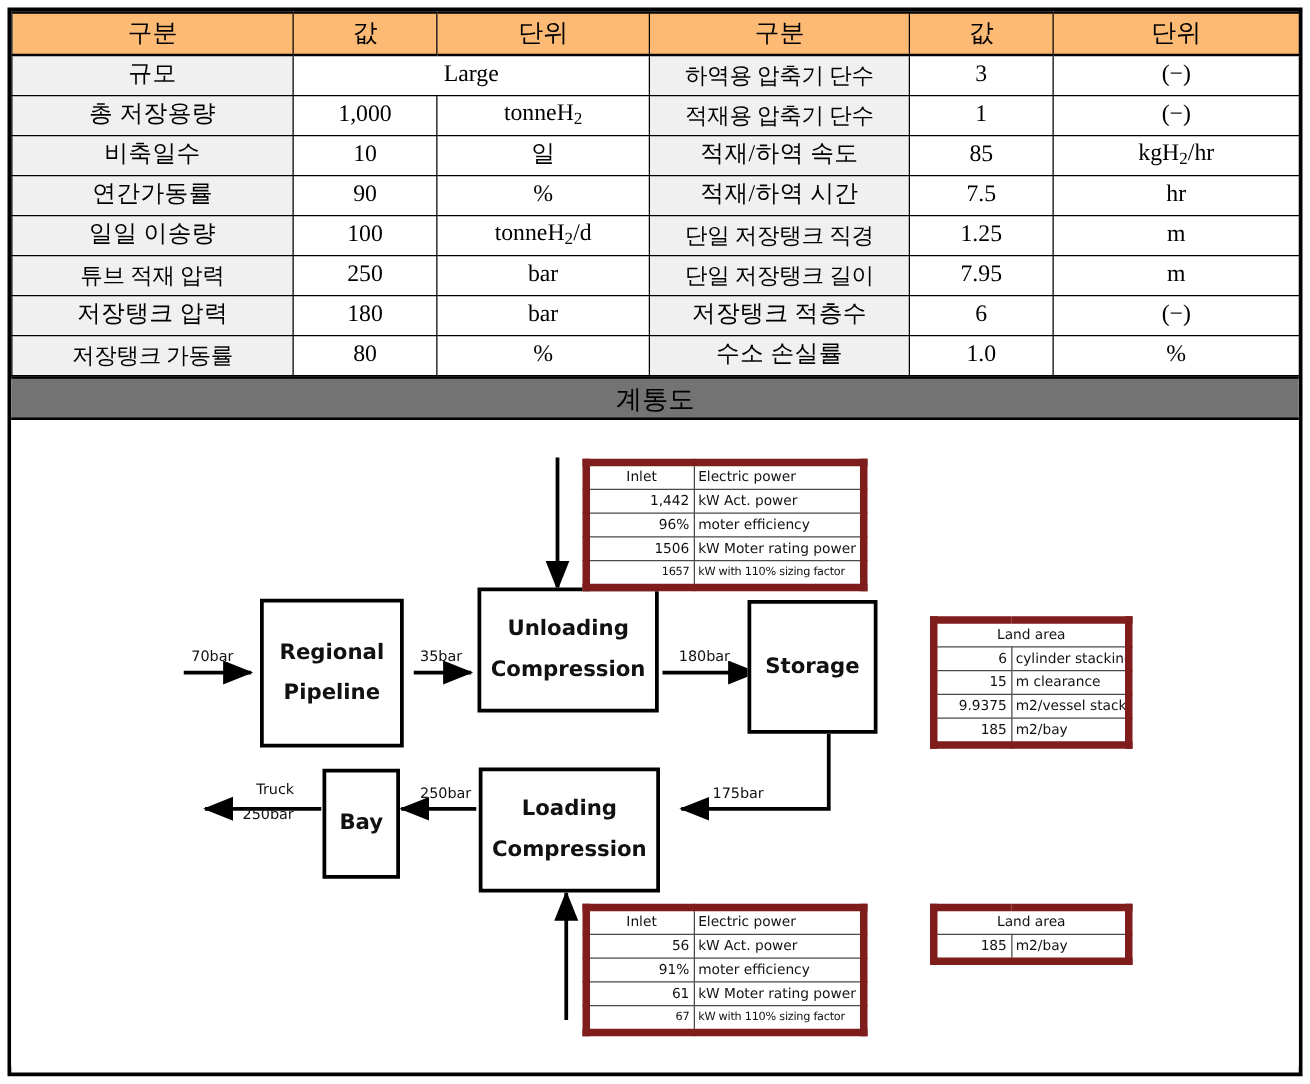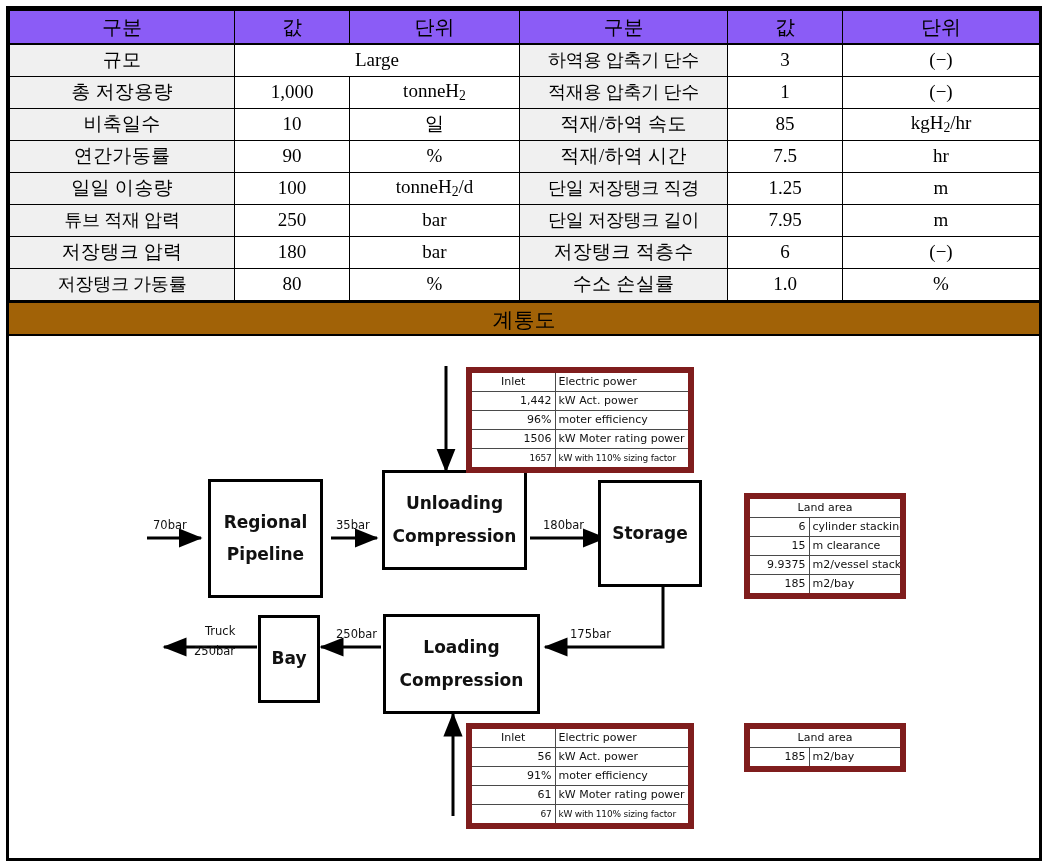--- a/index.html
+++ b/index.html
@@ -35,45 +35,45 @@
     font-family: "Liberation Serif", "DejaVu Serif", serif;
     font-size: 19px;
     font-weight: normal;
     color: #000;
     padding: 1px 2px;
     height: 32px;
     line-height: 1.05;
     white-space: nowrap;
   }
   table.params th {
-    background: #8b5cf6;
+    background: #fdba74;
     font-size: 20px;
     height: 34px;
   }
   td.lbl { background: #f0f0f0; letter-spacing: 0.3px; }
   td.val { background: #ffffff; }
   td.unit { background: #ffffff; }
   td.lbl.tight { font-size: 18px; letter-spacing: -0.2px; }
 
   .sub { font-size: 0.72em; vertical-align: -0.22em; }
 
   
   tr.hdr th { border-top: 2px solid #000; border-bottom: 2px solid #000; }
   td.colsep, th.colsep { border-left: 2px solid #000; }
 
   
   .diagram-title {
-    background: #a16207;
+    background: #737373;
     border-top: 2px solid #000;
     border-bottom: 2px solid #000;
     text-align: center;
     font-size: 21px;
     height: 35px;
     line-height: 33px;
-    font-family: Liberation Sans, sans-serif;
+    font-family: Liberation Serif, serif;
   }
 
   
   #diagram {
     position: relative;
     width: 100%;
     height: 517px;
     background: #fff;
     overflow: hidden;
   }
@@ -257,21 +257,21 @@
 
     <div class="pbox" id="box-unloading-compression" style="left:373px; top:134px; width:145px; height:100px;">
       <span>Unloading</span>
       <span>Compression</span>
     </div>
 
     <div class="pbox" id="box-storage" style="left:589px; top:144px; width:104px; height:107px;">
       <span>Storage</span>
     </div>
 
-    <div class="pbox" id="box-loading-compression" style="left:374px; top:278px; width:157px; height:100px;">
+    <div class="pbox" id="box-loading-compression" style="left:374px; top:278px; width:145px; height:100px;">
       <span>Loading</span>
       <span>Compression</span>
     </div>
 
     <div class="pbox" id="box-bay" style="left:249px; top:279px; width:62px; height:88px;">
       <span>Bay</span>
     </div>
 
     <span class="flabel" style="left:144px; top:182px;">70bar</span>
     <span class="flabel" style="left:327px; top:182px;">35bar</span>

